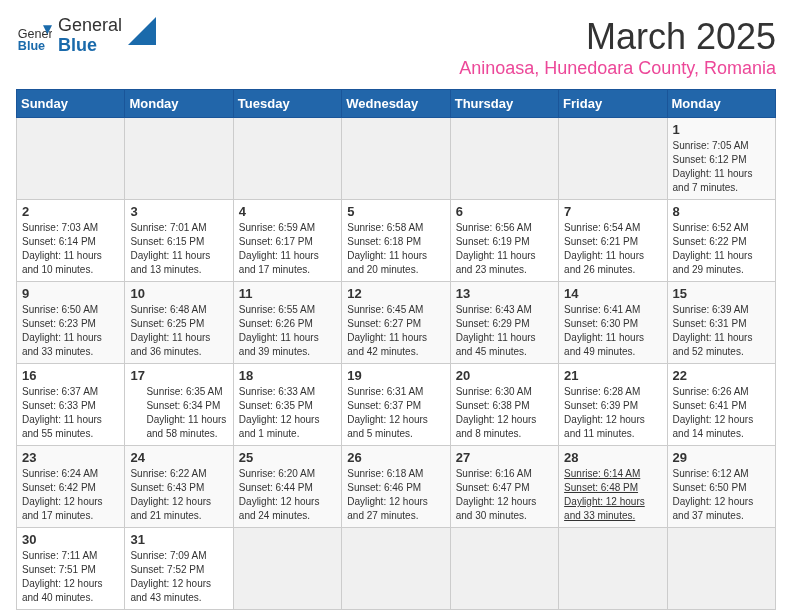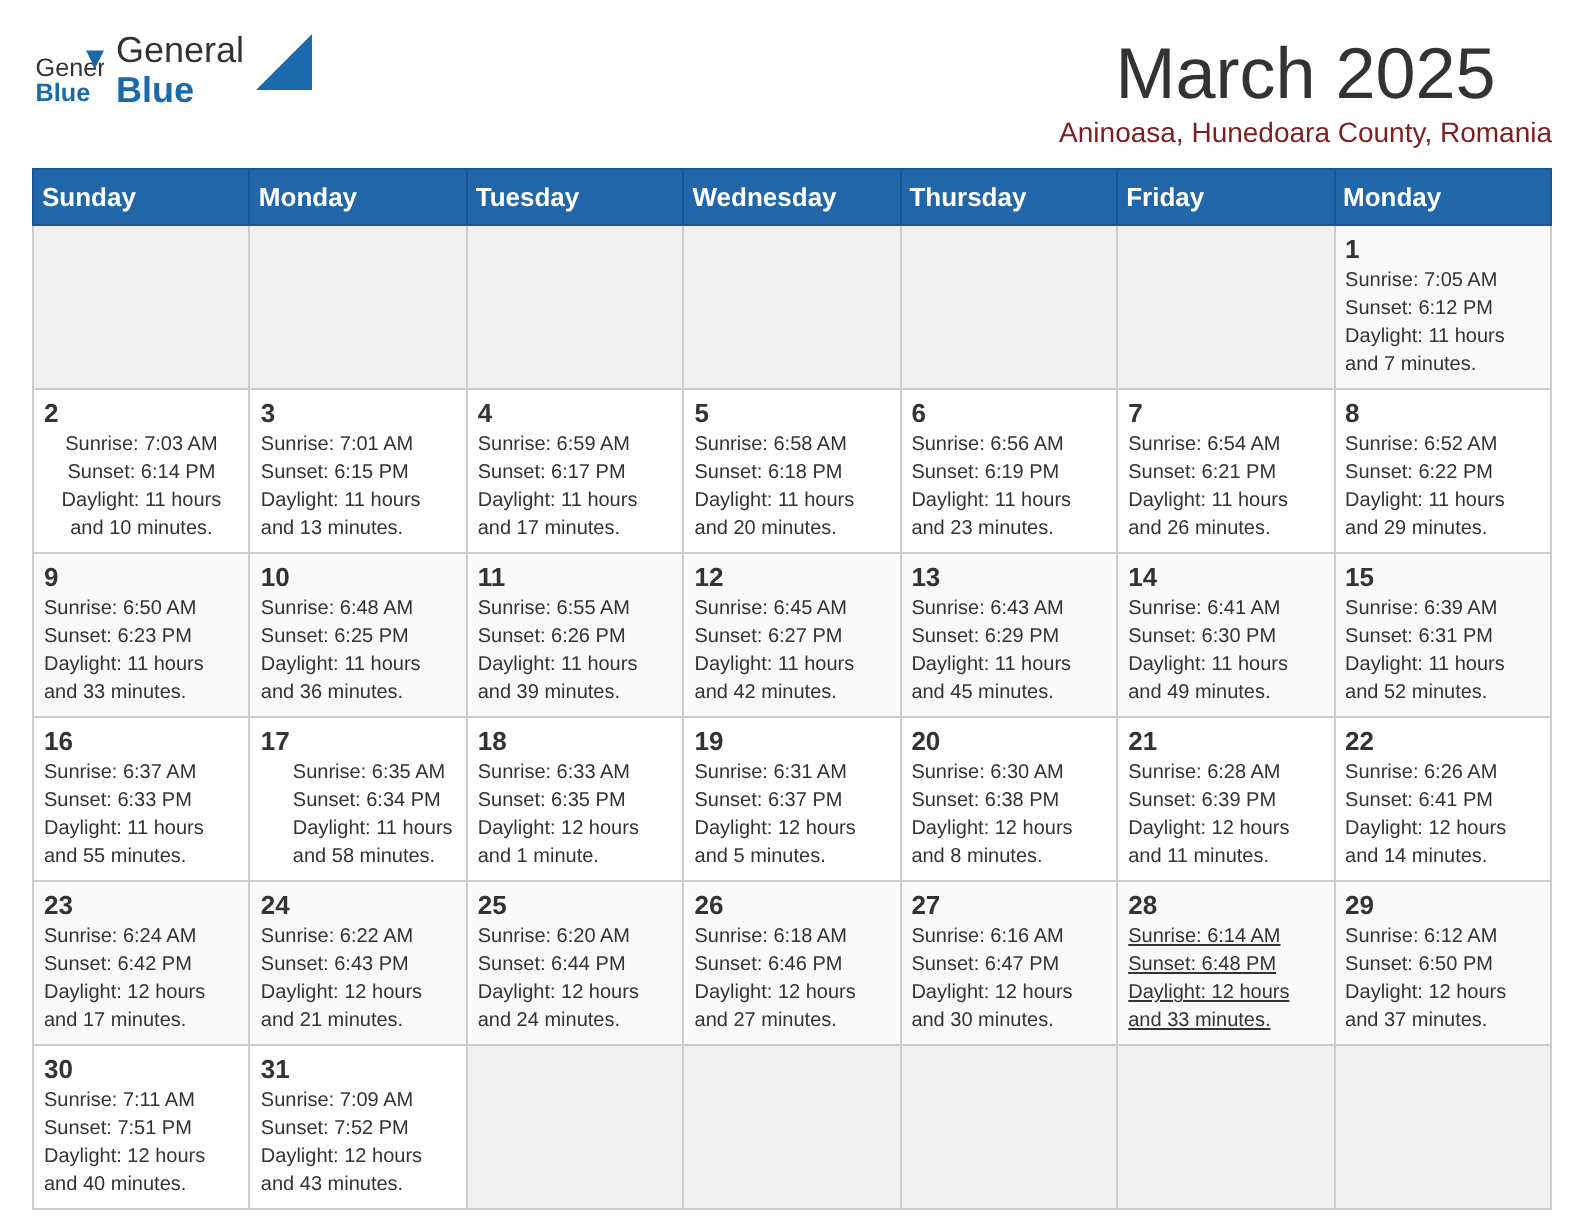--- a/index.html
+++ b/index.html
@@ -19,30 +19,30 @@
     .logo {
       display: flex;
       align-items: center;
       gap: 4px;
     }
     .logo-icon {
       width: 36px;
       height: 36px;
     }
     .title-area {
-      text-align: center;
+      text-align: right;
     }
     .month-title {
       font-size: 36px;
       color: #333;
       font-weight: normal;
     }
     .location-subtitle {
-      font-size: 14px;
-      color: #7f1d1d;
+      font-size: 18px;
+      color: #ec4899;
     }
     table {
       width: 100%;
       border-collapse: collapse;
       table-layout: fixed;
     }
     thead th {
       background-color: #2266aa;
       color: #fff;
       font-size: 13px;
@@ -127,21 +127,21 @@
           <span class="day-number">1</span>
           <div class="day-info" style="white-space: pre-line;">Sunrise: 7:05 AM
 Sunset: 6:12 PM
 Daylight: 11 hours
 and 7 minutes.</div>
         </td>
       </tr>
       <tr>
         <td>
           <span class="day-number">2</span>
-          <div class="day-info" style="white-space: pre-line; text-align: center;">Sunrise: 7:03 AM
+          <div class="day-info" style="white-space: pre-line;">Sunrise: 7:03 AM
 Sunset: 6:14 PM
 Daylight: 11 hours
 and 10 minutes.</div>
         </td>
         <td>
           <span class="day-number">3</span>
           <div class="day-info" style="white-space: pre-line;">Sunrise: 7:01 AM
 Sunset: 6:15 PM
 Daylight: 11 hours
 and 13 minutes.</div>

